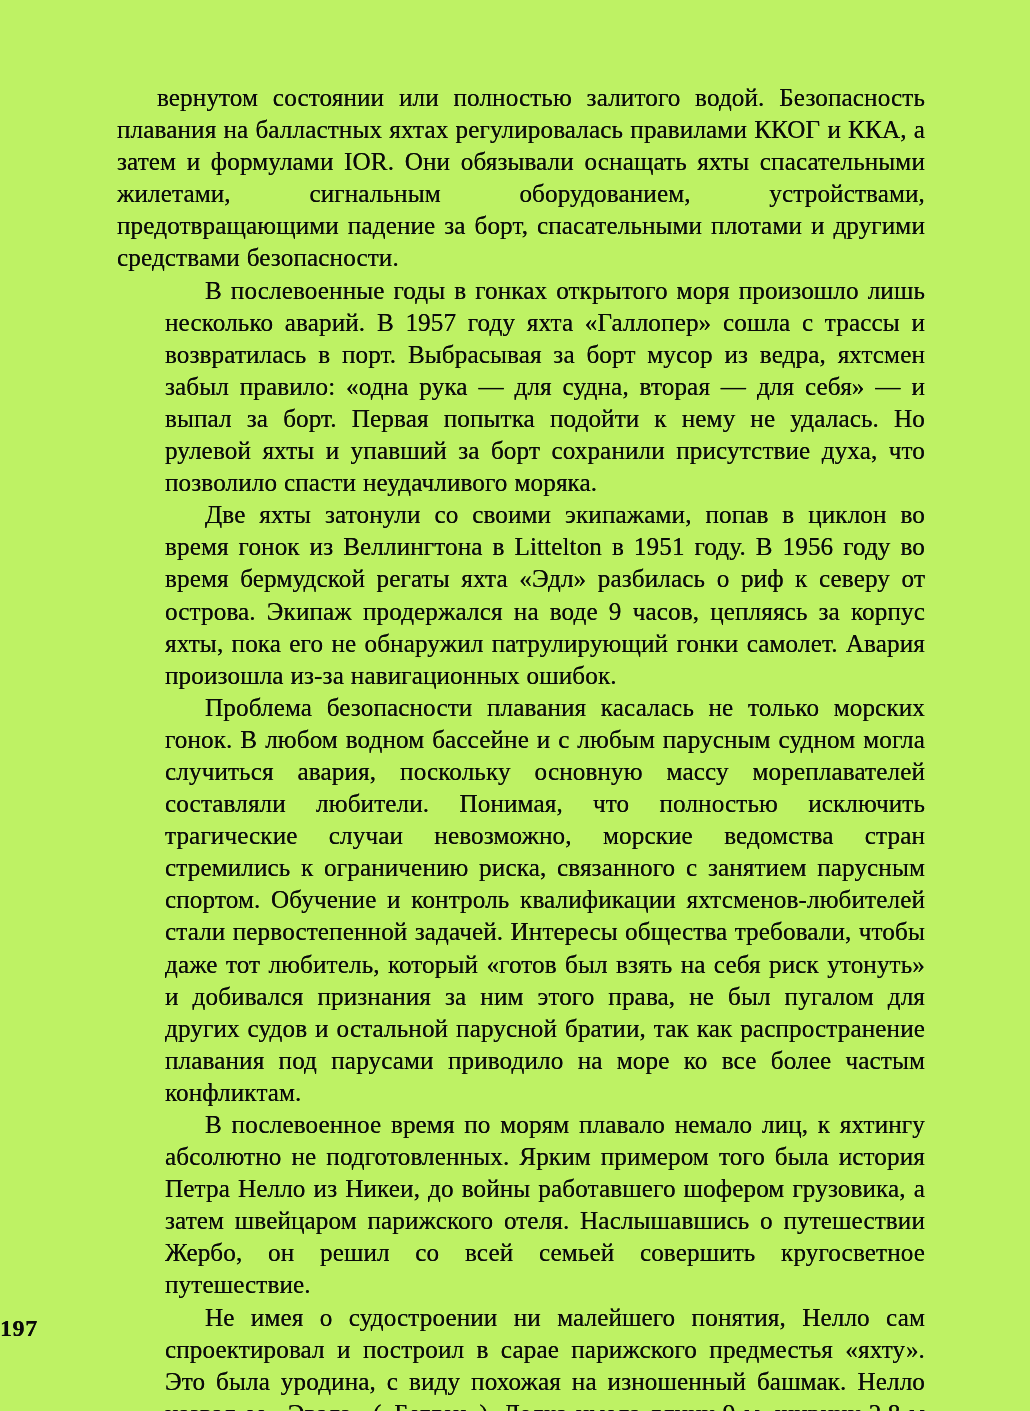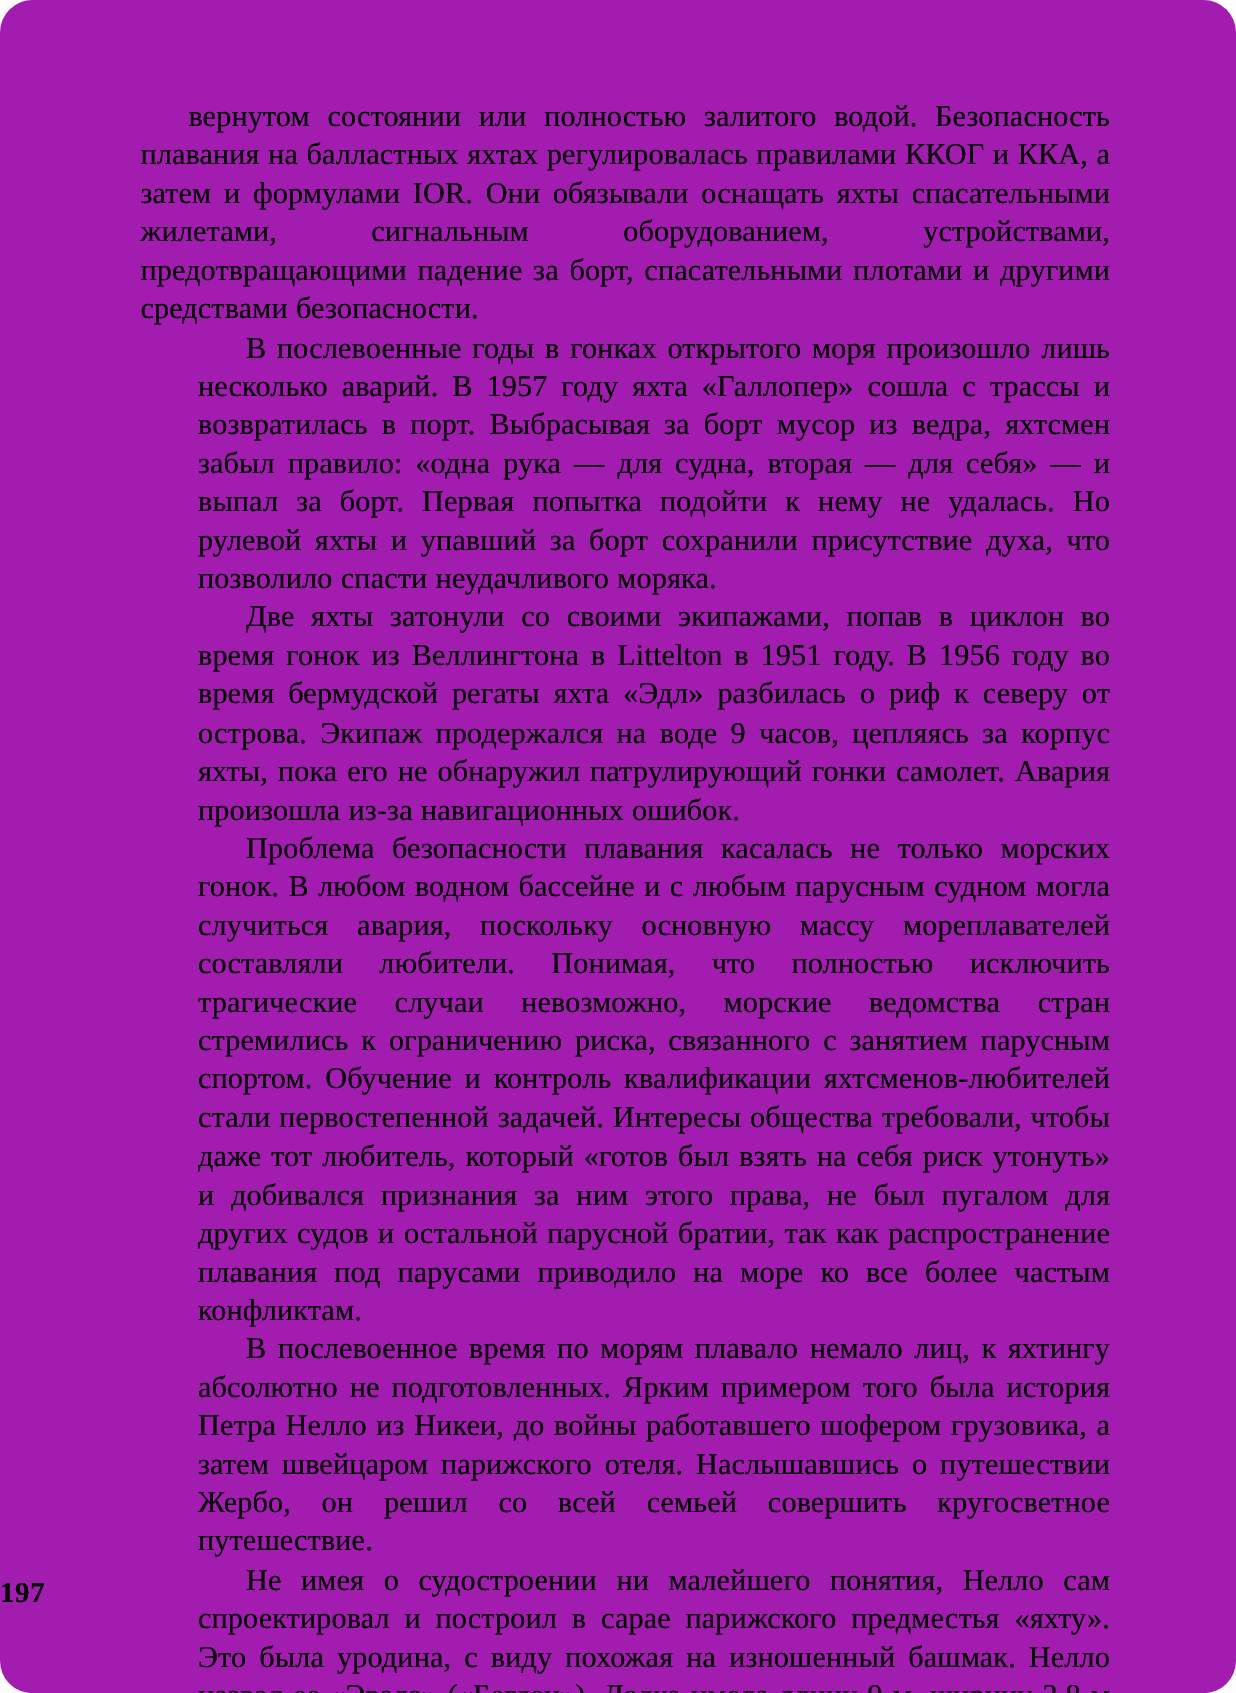--- a/index.html
+++ b/index.html
@@ -16,22 +16,21 @@
     overflow: hidden;
     position: relative;
   }
 
   .page {
     position: absolute;
     left: 0;
     top: 0;
     width: 1030px;
     height: 1411px;
-    background: #a21caf;
-    border-radius: 27px;
+    background: #bef264;
   }
 
   .text-column {
     position: absolute;
     left: 117px;
     top: 82px;
     width: 808px;
   }
 
   .para {

